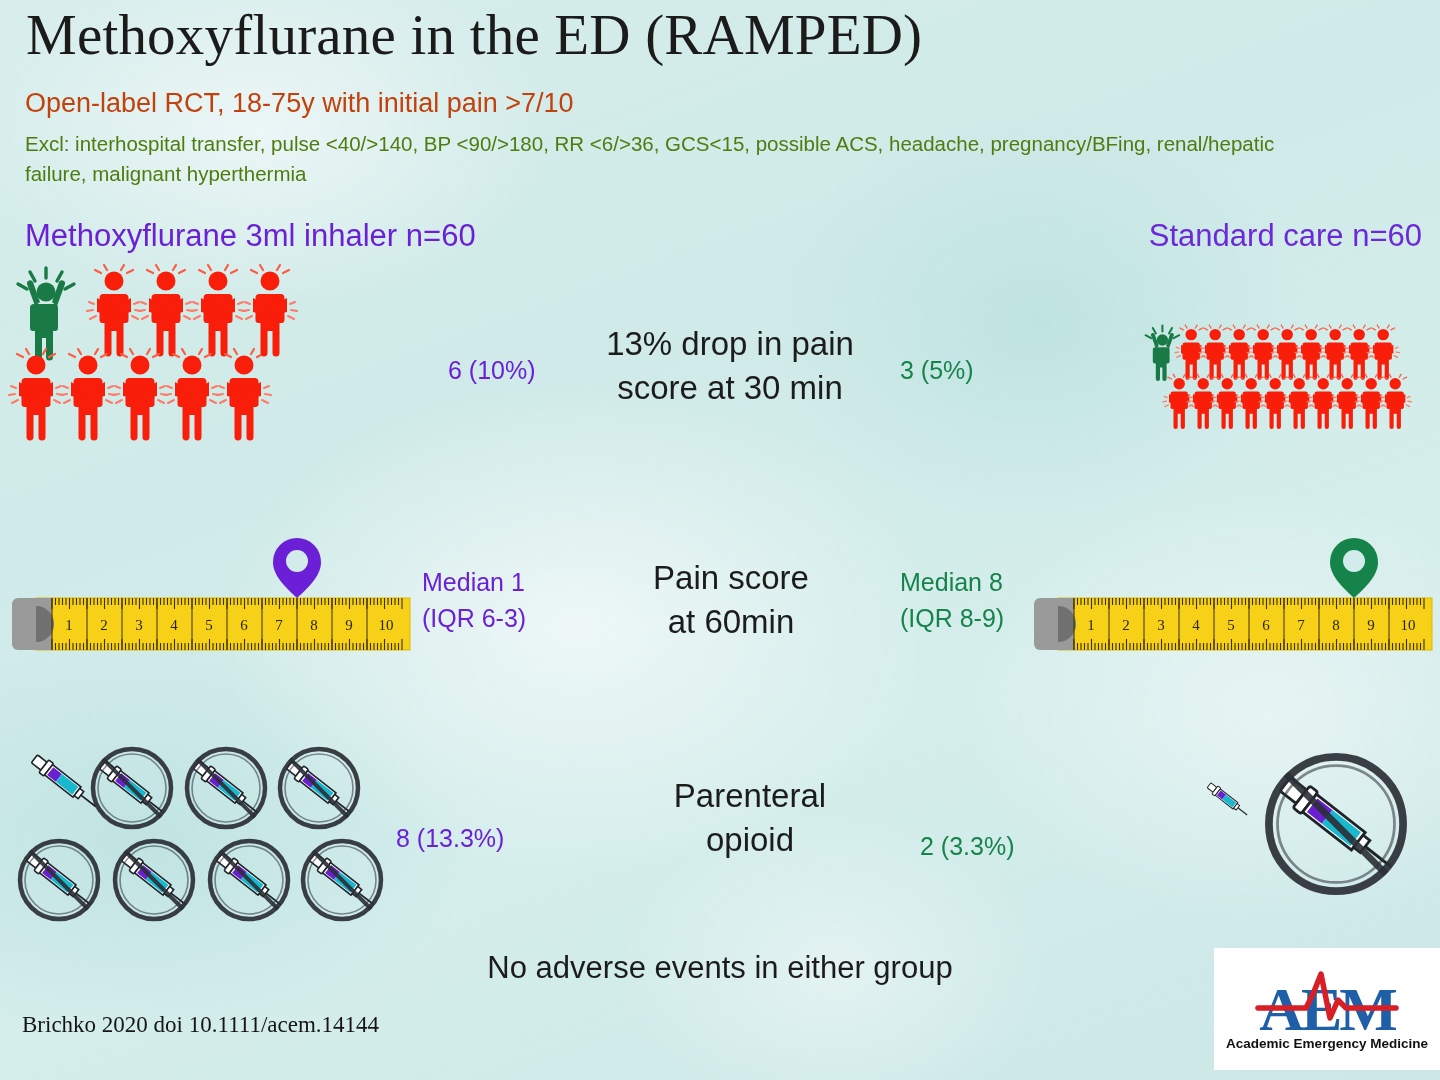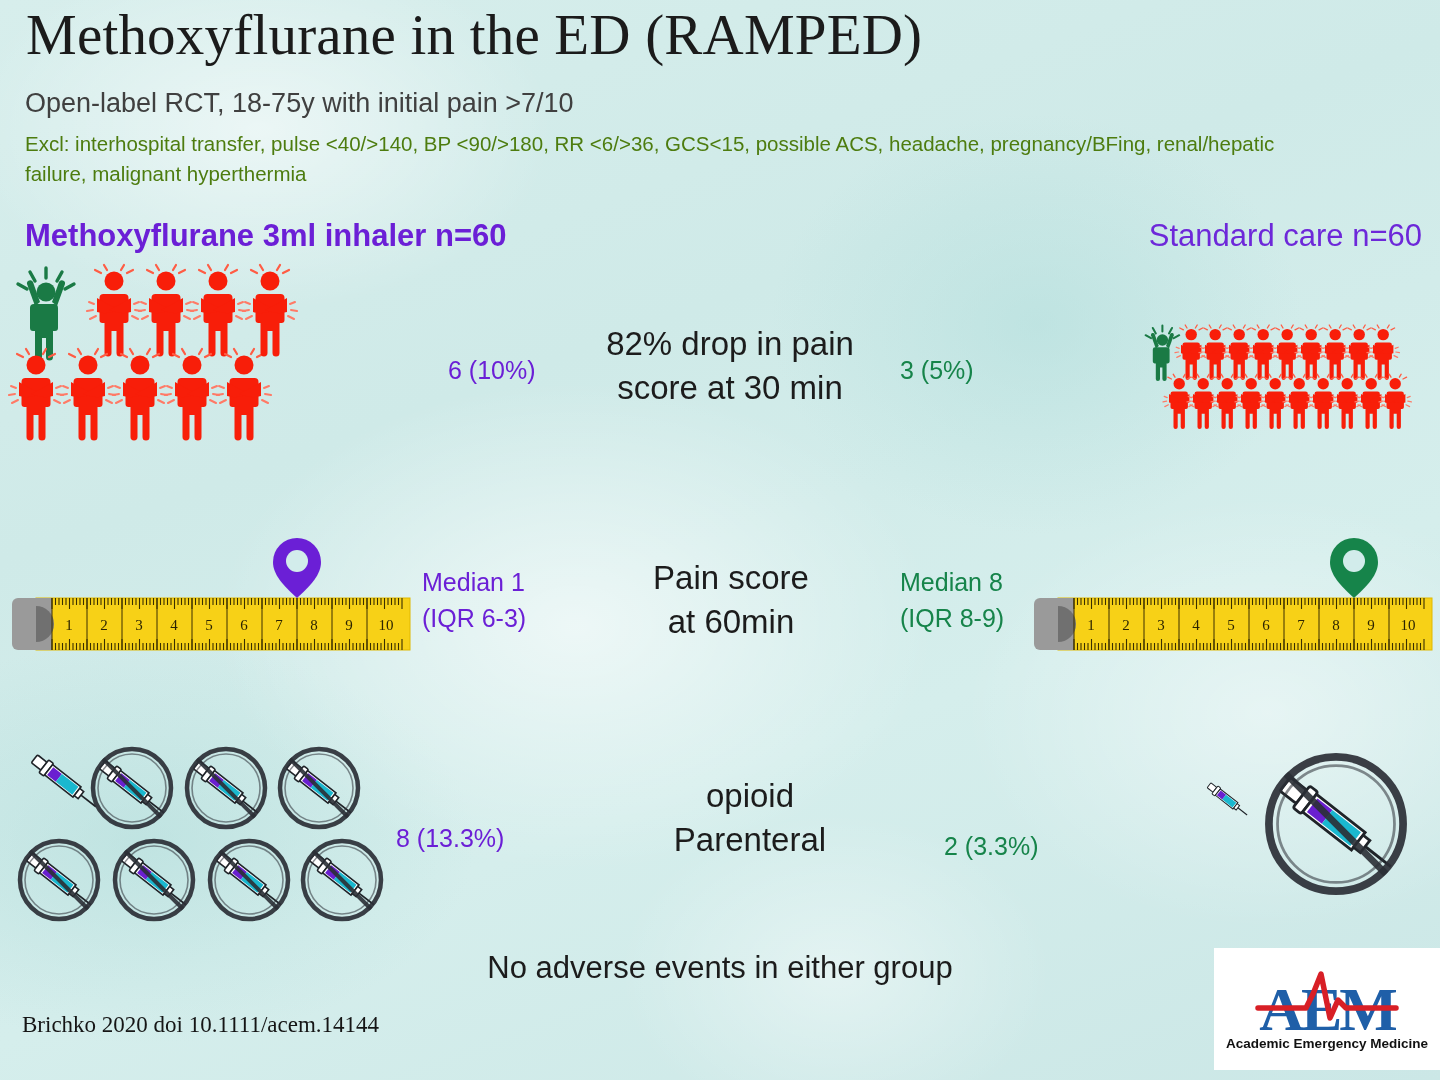--- a/index.html
+++ b/index.html
@@ -24,31 +24,31 @@
   #content{position:absolute;inset:0;z-index:3;padding-left:22px;}
 
   
   .title{
     position:absolute;left:26px;top:2px;
     font-family:"Liberation Serif",serif;
     font-size:57px;color:#1b1b1b;letter-spacing:.2px;white-space:nowrap;
   }
   .subtitle{
     position:absolute;left:25px;top:88px;
-    font-size:27px;color:#404040;white-space:nowrap;
+    font-size:27px;color:#c2410c;white-space:nowrap;
   }
   .excl{
     position:absolute;left:25px;top:129px;width:1300px;
     font-size:20.5px;line-height:30px;color:#4d7c0f;
   }
 
   
   .grp-left{
     position:absolute;left:25px;top:218px;
-    font-size:31px;color:#6b1fd6;white-space:nowrap;font-weight:bold;
+    font-size:31px;color:#6b1fd6;white-space:nowrap;
   }
   .grp-right{
     position:absolute;right:18px;top:218px;
     font-size:31px;color:#6d28d9;white-space:nowrap;text-align:right;
   }
 
   
   .outcome{
     position:absolute;text-align:center;color:#1c1c1c;
     font-size:33px;line-height:44px;
@@ -179,21 +179,21 @@
         <use href="#painman" x="272" y="92"></use>
         <use href="#painman" x="312" y="92"></use>
         <use href="#painman" x="352" y="92"></use>
         <use href="#painman" x="392" y="92"></use>
       </g>
     </svg>
   </div>
 
   <div class="val-left" style="left:448px;top:352px;width:180px;">6 (10%)</div>
   <div class="outcome" style="left:560px;top:322px;width:340px;">
-    <div>82% drop in pain</div>
+    <div>13% drop in pain</div>
     <div>score at 30 min</div>
   </div>
   <div class="val-right" style="left:900px;top:352px;width:180px;">3 (5%)</div>
 
   <div class="ruler-left">
     <svg width="392" height="125" viewBox="0 0 392 125">
       <defs>
         <g id="tapebody">
           <rect x="18" y="60" width="374" height="52" fill="#f7d117"></rect>
           <rect x="18" y="60" width="374" height="52" fill="none" stroke="#e0b800" stroke-width="1"></rect>
@@ -740,24 +740,24 @@
           <use href="#crossedsyr"></use>
         </g>
       <g transform="translate(328,140)">
           <use href="#crossedsyr"></use>
         </g>
     </svg>
   </div>
 
   <div class="val-left" style="left:396px;top:820px;width:200px;">8 (13.3%)</div>
   <div class="outcome" style="left:600px;top:774px;width:300px;">
+    <div>Parenteral</div>
     <div>opioid</div>
-    <div>Parenteral</div>
-  </div>
-  <div class="val-right" style="left:944px;top:828px;width:200px;">2 (3.3%)</div>
+  </div>
+  <div class="val-right" style="left:920px;top:828px;width:200px;">2 (3.3%)</div>
 
   <div class="syr-right">
     <svg width="244" height="160" viewBox="0 0 244 160">
       <g transform="translate(24,38) scale(0.62)">
           <use href="#syringe"></use>
         </g>
       <g transform="translate(150,76) scale(1.72)">
           <use href="#crossedsyr"></use>
         </g>
     </svg>

